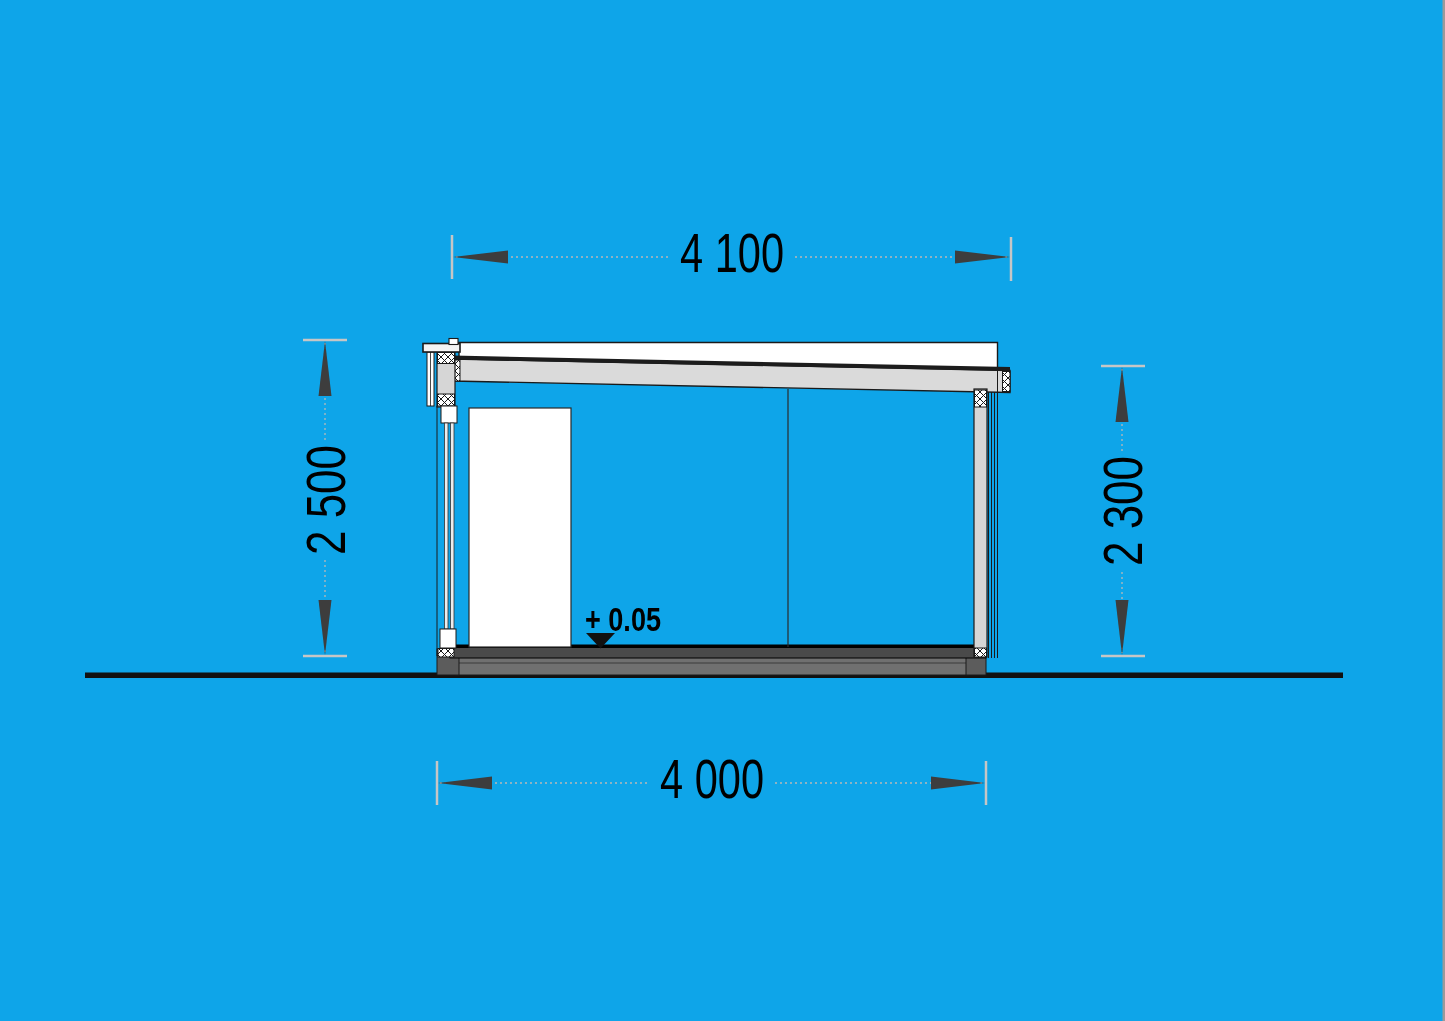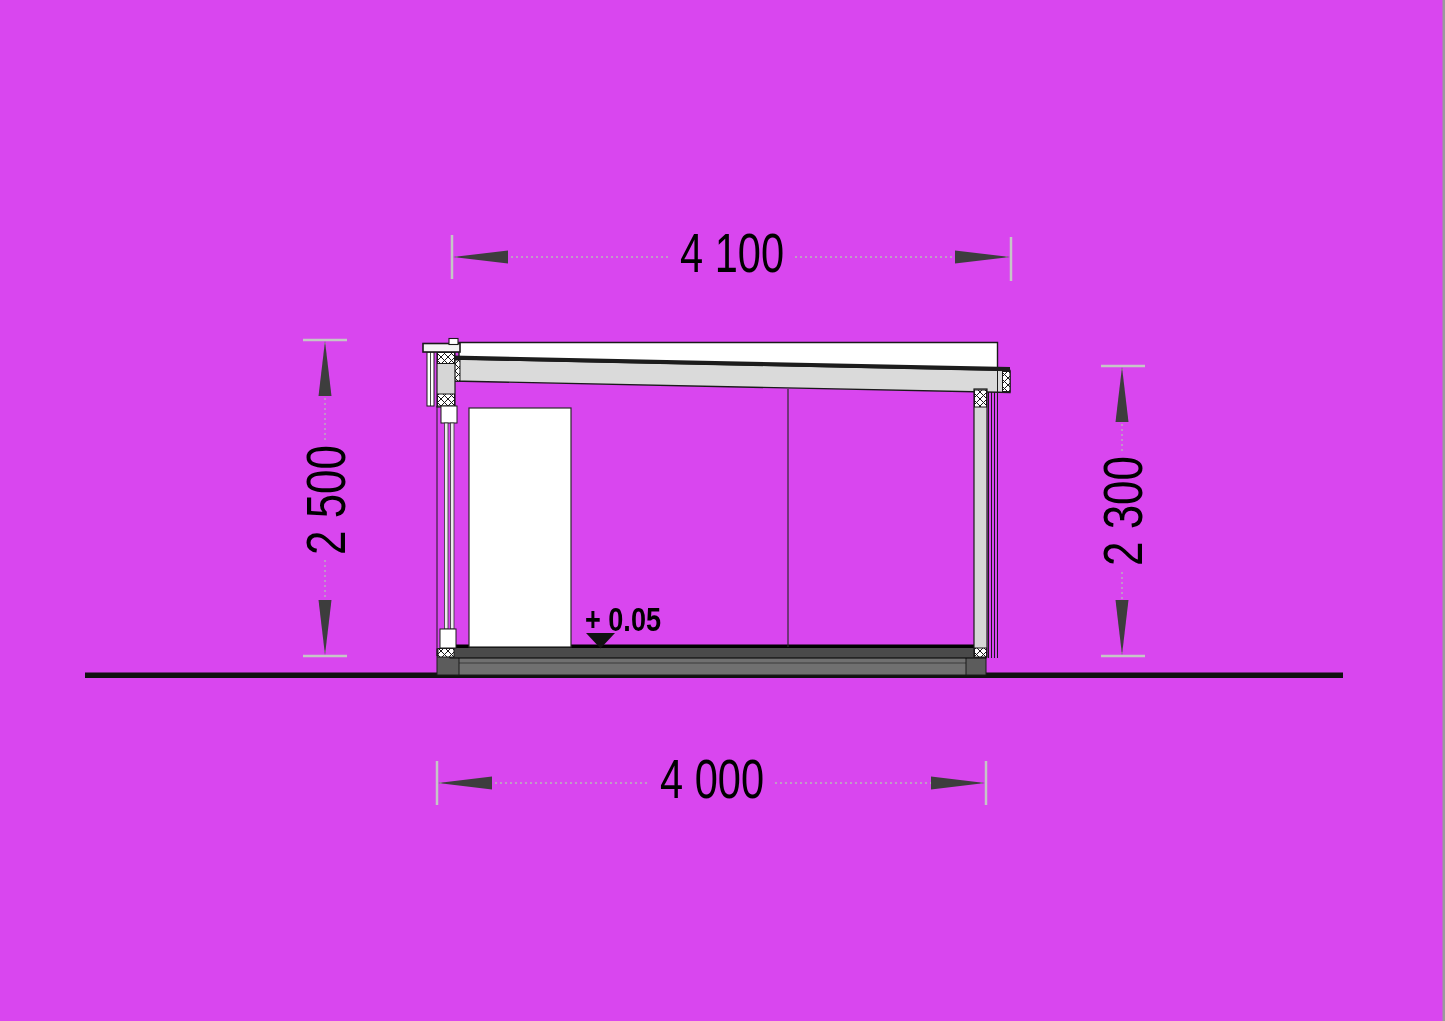--- a/index.html
+++ b/index.html
@@ -4,21 +4,21 @@
 <style>
   html, body {
     margin: 0;
     padding: 0;
     background: #ffffff;
   }
   .canvas {
     position: relative;
     width: 1445px;
     height: 1021px;
-    background: #d946ef;
+    background: #0ea5e9;
     overflow: hidden;
     font-family: "Liberation Sans", "DejaVu Sans", sans-serif;
   }
   svg { display: block; }
   text {
     font-family: "Liberation Sans", "DejaVu Sans", sans-serif;
     fill: #000000;
   }
   .dim-text {
     font-size: 56px;

